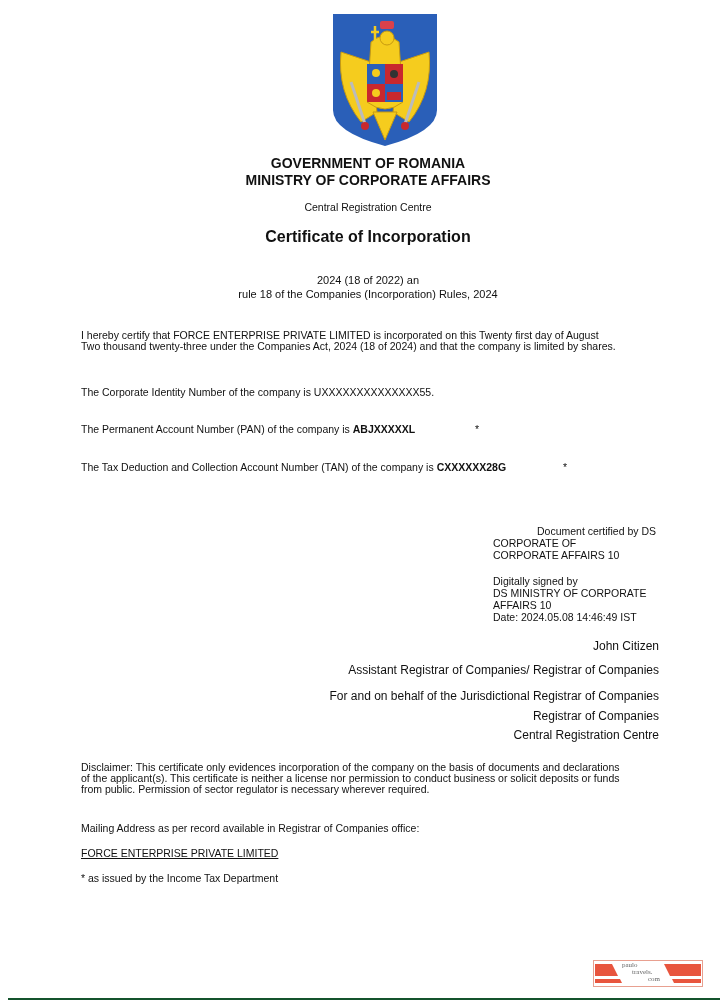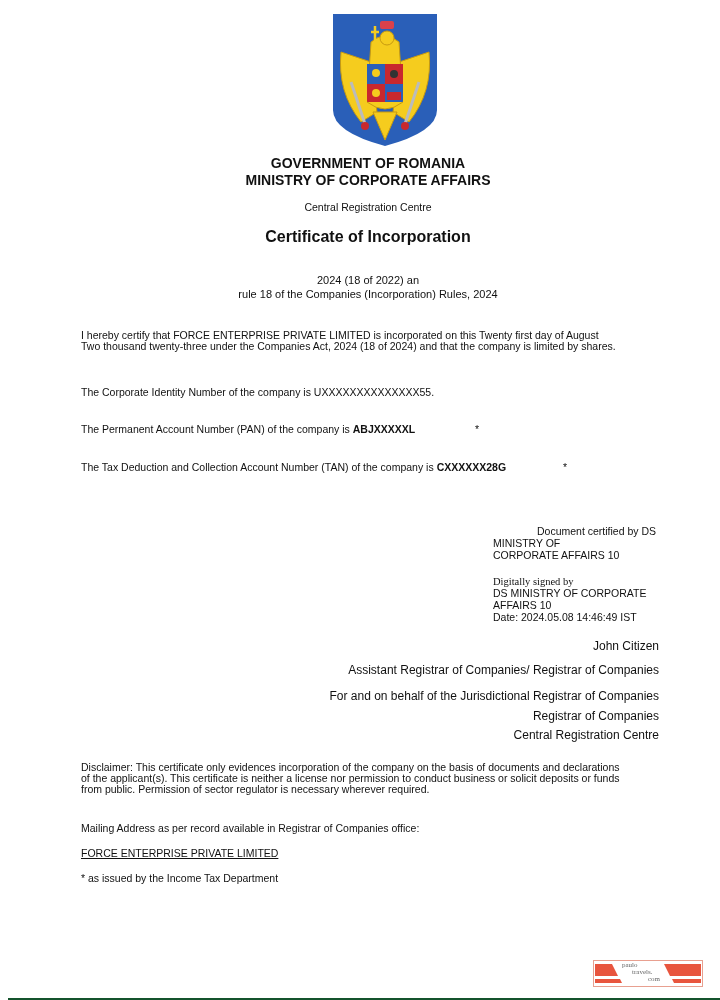--- a/index.html
+++ b/index.html
@@ -77,23 +77,23 @@
   </div>
   <div class="abs txt" style="top:424px;left:467px;">*</div>
 
   <div class="abs left txt" style="top:462px;">
     <span>The Tax Deduction and Collection Account Number (TAN) of the company is </span><b>CXXXXXX28G</b>
   </div>
   <div class="abs txt" style="top:462px;left:555px;">*</div>
 
 
   <div class="abs sig" style="top:526px;padding-left:44px;">Document certified by DS</div>
-  <div class="abs sig" style="top:538px;">MINISTRY OF</div>
+  <div class="abs sig" style="top:538px;">CORPORATE OF</div>
   <div class="abs sig" style="top:550px;">CORPORATE AFFAIRS 10</div>
-  <div class="abs sig" style="top:576px;font-family:Liberation Serif, serif;">Digitally signed by</div>
+  <div class="abs sig" style="top:576px;">Digitally signed by</div>
   <div class="abs sig" style="top:588px;">DS MINISTRY OF CORPORATE</div>
   <div class="abs sig" style="top:600px;">AFFAIRS 10</div>
   <div class="abs sig" style="top:612px;">Date: 2024.05.08 14:46:49 IST</div>
 
   <div class="abs right" style="top:639px;">John Citizen</div>
   <div class="abs right" style="top:663px;">Assistant Registrar of Companies/ Registrar of Companies</div>
   <div class="abs right" style="top:689px;">For and on behalf of the Jurisdictional Registrar of Companies</div>
   <div class="abs right" style="top:709px;">Registrar of Companies</div>
   <div class="abs right" style="top:728px;">Central Registration Centre</div>
 

